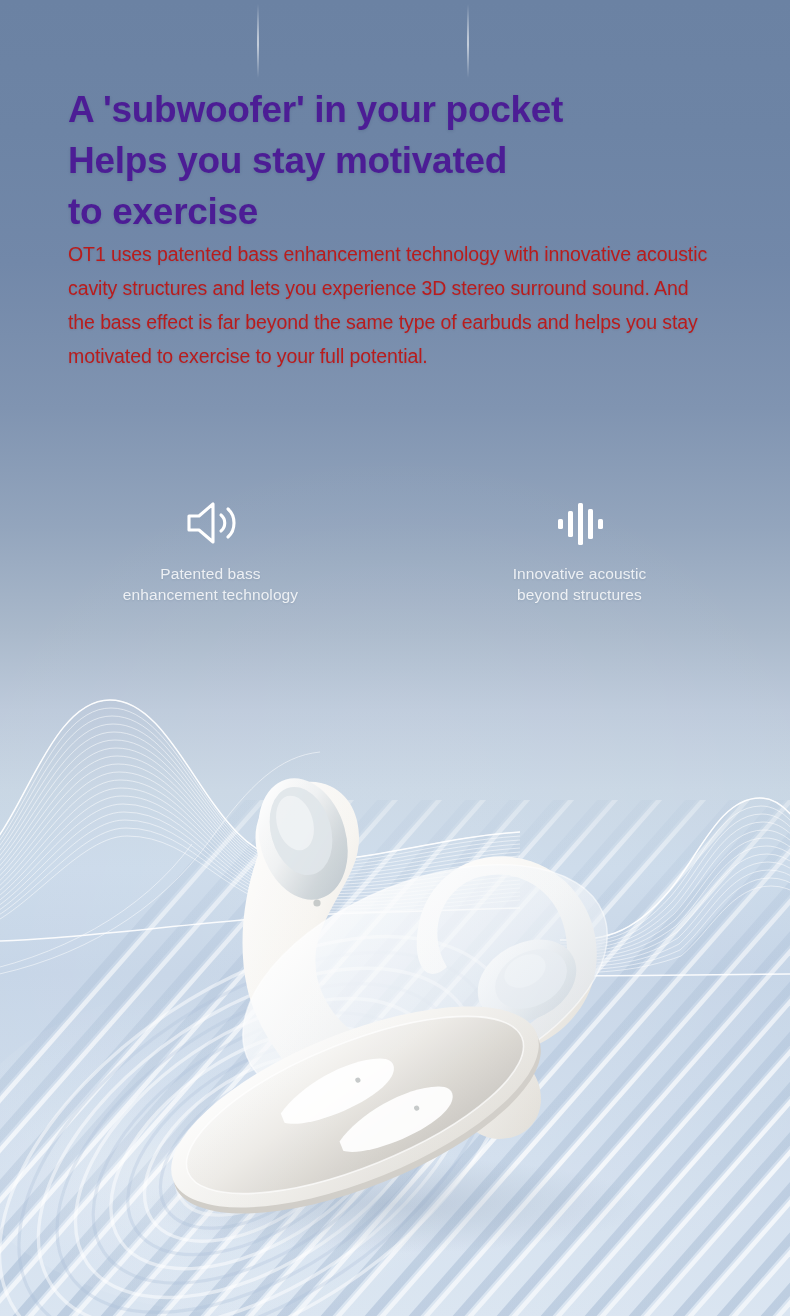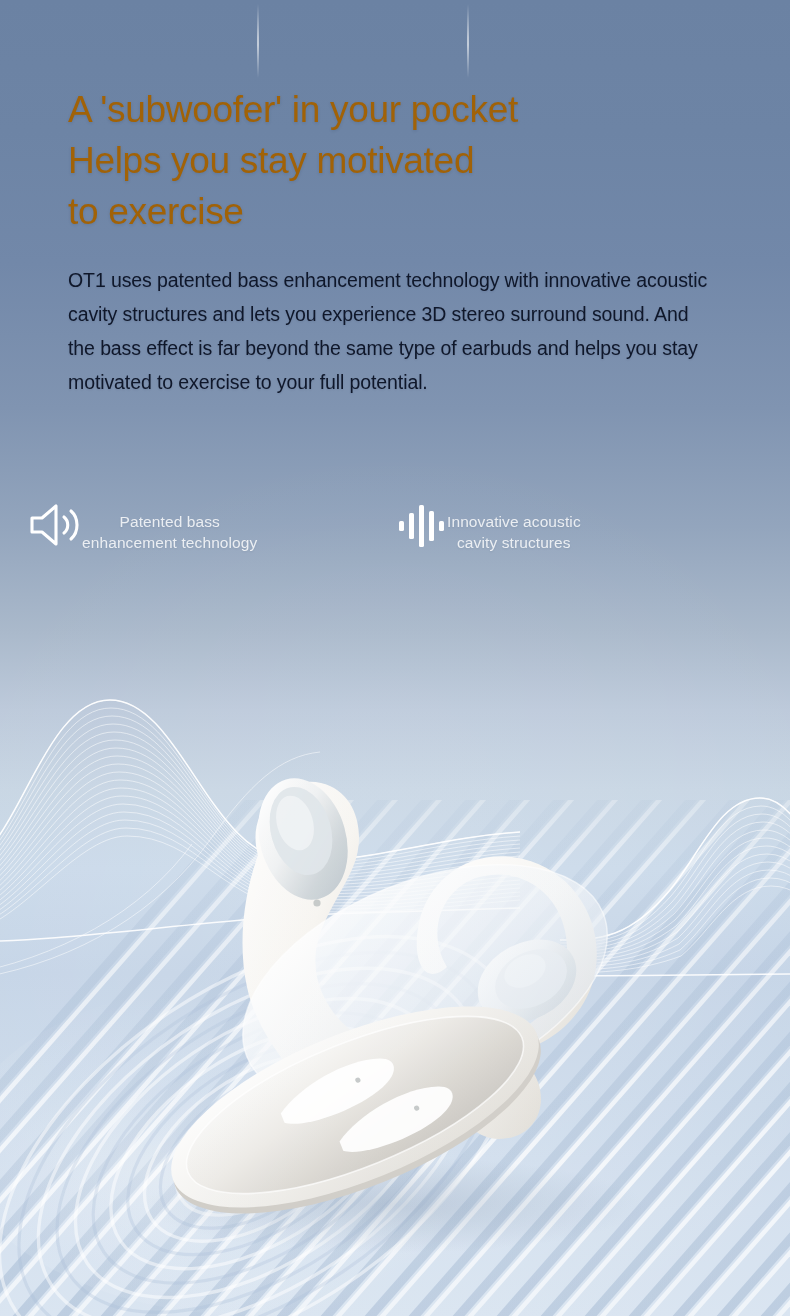--- a/index.html
+++ b/index.html
@@ -64,52 +64,52 @@
   .content {
     position: absolute;
     left: 68px;
     top: 84px;
     width: 660px;
     z-index: 6;
   }
 
   .headline {
     font-size: 37px;
-    font-weight: normal;
+    font-weight: bold;
     line-height: 51px;
-    color: #a16207;
+    color: #4c1d95;
     letter-spacing: -0.3px;
     white-space: pre-line;
     text-shadow: 0 1px 3px rgba(40,60,90,0.18);
   }
 
   .body-copy {
-    margin-top: 26px;
     font-size: 19.5px;
     line-height: 34px;
-    color: #0f172a;
+    color: #b91c1c;
     width: 652px;
     letter-spacing: -0.1px;
     text-shadow: 0 1px 2px rgba(40,60,90,0.14);
   }
 
   
   .features {
     position: absolute;
     left: 26px;
     top: 497px;
     width: 738px;
     display: flex;
     align-items: flex-start;
     z-index: 6;
   }
 
   .feature {
     flex: 1;
     display: flex;
+    flex-direction: column;
     align-items: center;
     position: relative;
   }
 
   .feature-icon {
     height: 52px;
     display: flex;
     align-items: center;
     justify-content: center;
   }
@@ -441,21 +441,21 @@
       <div class="feature-icon">
         <svg width="52" height="48" viewBox="0 0 52 48" fill="#ffffff">
           <rect x="4" y="20" width="5" height="10" rx="1.6"></rect>
           <rect x="14" y="12" width="5" height="26" rx="1.6"></rect>
           <rect x="24" y="4" width="5" height="42" rx="1.6"></rect>
           <rect x="34" y="10" width="5" height="30" rx="1.6"></rect>
           <rect x="44" y="20" width="5" height="10" rx="1.6"></rect>
         </svg>
       </div>
       <div class="feature-label">Innovative acoustic
-cavity structures</div>
+beyond structures</div>
     </div>
 
   </div>
 
   <div class="divider d1"></div>
   <div class="divider d2"></div>
 
 </div>
 
 </body></html>

